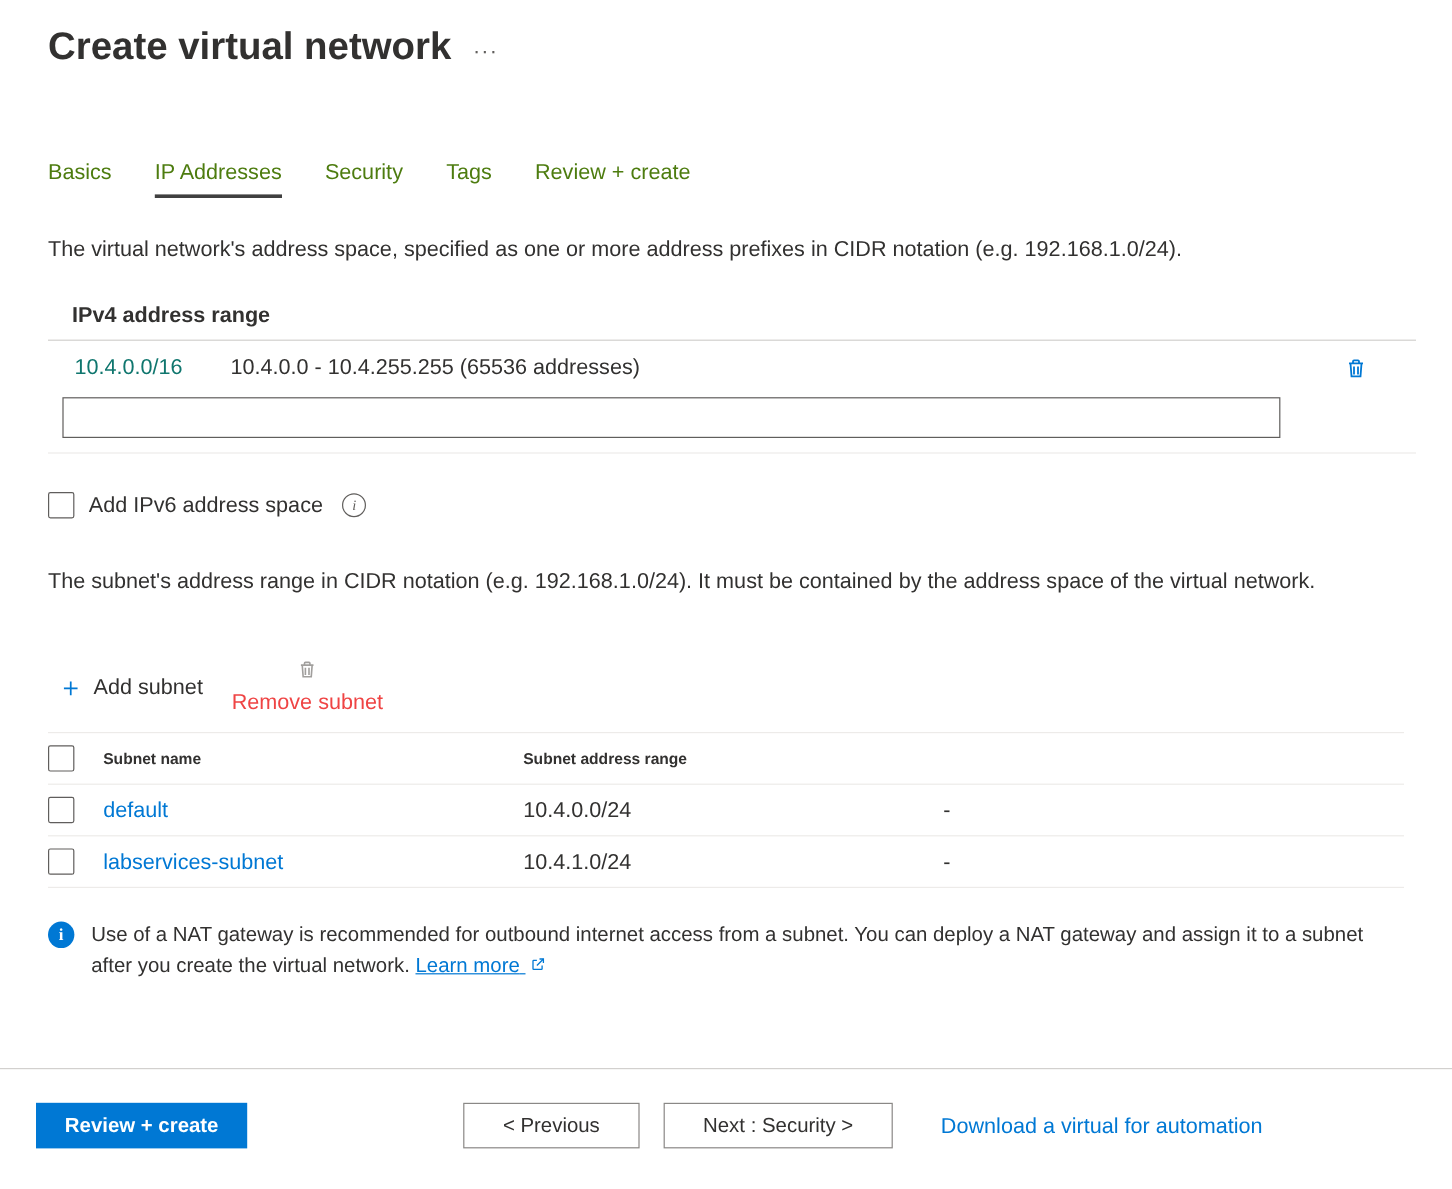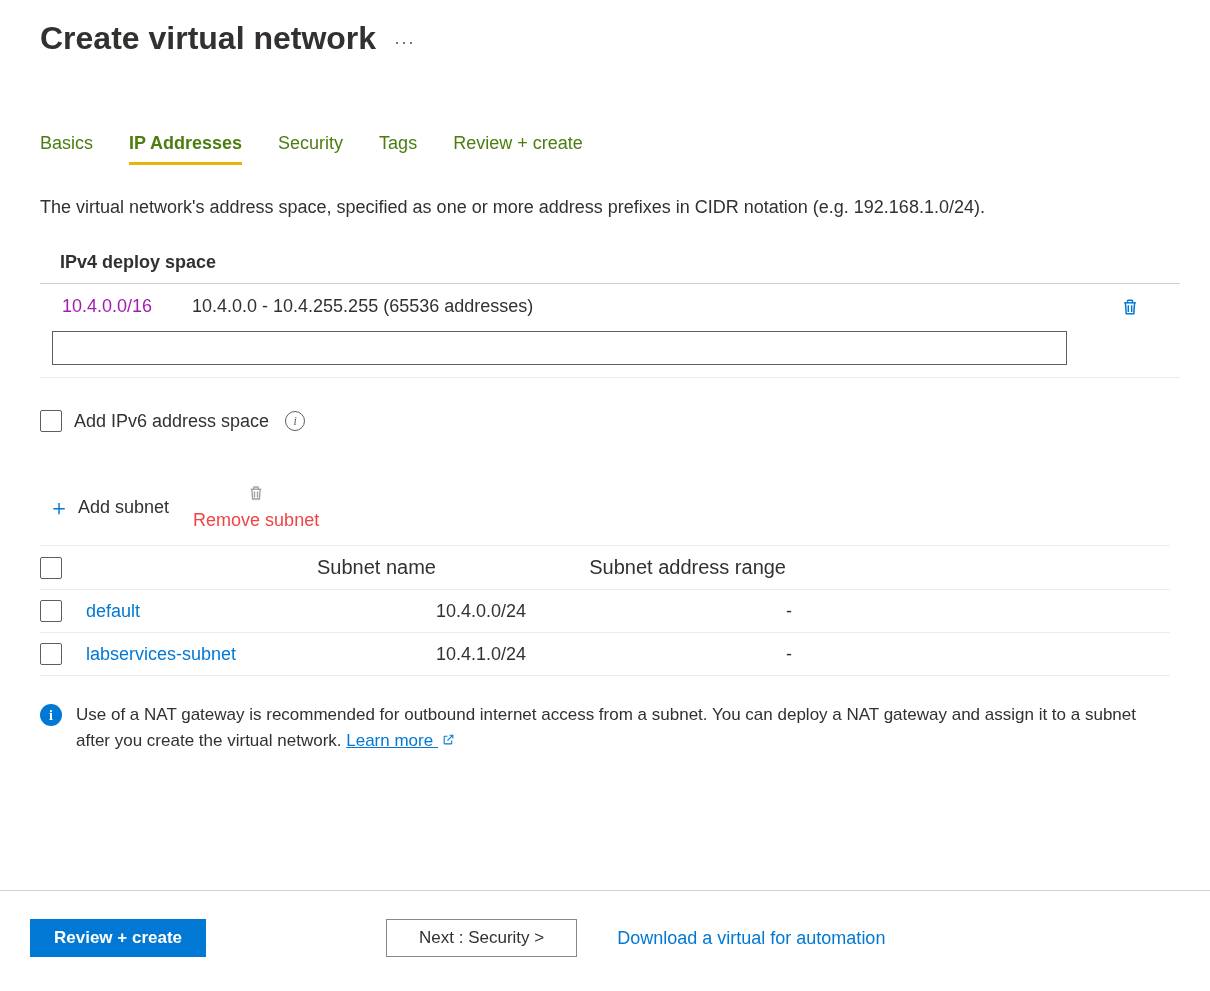--- a/index.html
+++ b/index.html
@@ -38,22 +38,22 @@
     margin: 76px 0 0 10px;
   }
   .tab {
     font-size: 18px;
     color: #4d7c0f;
     padding-bottom: 8px;
     cursor: pointer;
     border-bottom: 3px solid transparent;
   }
   .tab.active {
-    font-weight: 700;
-    border-bottom: 3px solid #eab308;
+    font-weight: 400;
+    border-bottom: 3px solid #404040;
   }
   .description {
     font-size: 18px;
     margin: 30px 0 0 10px;
     color: #323130;
     line-height: 1.4;
   }
   .section-header {
     font-size: 18px;
     font-weight: 600;
@@ -65,21 +65,21 @@
     margin-right: 0;
     border-top: 1px solid #d2d0ce;
   }
   .addr-row {
     display: flex;
     align-items: center;
     padding: 12px 10px 12px 10px;
   }
   .addr-cidr {
     font-size: 18px;
-    color: #a21caf;
+    color: #0f766e;
     min-width: 130px;
     margin-left: 12px;
   }
   .addr-desc {
     font-size: 18px;
     color: #323130;
   }
   .addr-delete {
     margin-left: auto;
     margin-right: 30px;
@@ -160,23 +160,22 @@
     display: grid;
     grid-template-columns: 46px 350px 350px 1fr;
     align-items: center;
     padding: 10px 0;
     border-bottom: 1px solid #edebe9;
   }
   .subnet-head {
     border-top: 1px solid #edebe9;
   }
   .subnet-head .col {
-    font-size: 20px;
-    font-weight: 400;
-    text-align: right;
+    font-size: 13px;
+    font-weight: 700;
   }
   .subnet-row .col {
     font-size: 18px;
   }
   .subnet-link {
     color: #0078d4;
     cursor: pointer;
   }
   .info-banner {
     display: flex;
@@ -258,21 +257,21 @@
   <div class="tabs">
     <div class="tab">Basics</div>
     <div class="tab active">IP Addresses</div>
     <div class="tab">Security</div>
     <div class="tab">Tags</div>
     <div class="tab">Review + create</div>
   </div>
 
   <div class="description">The virtual network's address space, specified as one or more address prefixes in CIDR notation (e.g. 192.168.1.0/24).</div>
 
-  <div class="section-header">IPv4 deploy space</div>
+  <div class="section-header">IPv4 address range</div>
 
   <div class="addr-table">
     <div class="addr-row">
       <span class="addr-cidr">10.4.0.0/16</span>
       <span class="addr-desc">10.4.0.0 - 10.4.255.255 (65536 addresses)</span>
       <span class="addr-delete">
         <svg viewBox="0 0 24 24" width="20" height="20" fill="none" stroke="#0078d4" stroke-width="1.8">
           <path d="M5 7h14"></path>
             <path d="M9 7V5a1 1 0 0 1 1-1h4a1 1 0 0 1 1 1v2"></path>
           <path d="M6.5 7l1 13h9l1-13"></path>
@@ -284,20 +283,21 @@
       <input class="addr-input" type="text" value="" style="">
     </div>
   </div>
 
   <div class="checkbox-row">
     <div class="chk"></div>
     <span class="chk-label">Add IPv6 address space</span>
     <span class="info-icon-circle">i</span>
   </div>
 
+  <div class="description" style="margin-top:40px; max-width:1100px;">The subnet's address range in CIDR notation (e.g. 192.168.1.0/24). It must be contained by the address space of the virtual network.</div>
 
   <div class="subnet-toolbar">
     <div class="tool-btn">
       <span class="plus-icon">＋</span>
       <span>Add subnet</span>
     </div>
     <div class="tool-btn disabled">
       <svg class="trash-svg" viewBox="0 0 24 24" fill="none" stroke="#a19f9d" stroke-width="1.8">
         <path d="M5 7h14"></path>
           <path d="M9 7V5a1 1 0 0 1 1-1h4a1 1 0 0 1 1 1v2"></path>
@@ -347,17 +347,18 @@
               <path d="M18 14v5a1 1 0 0 1-1 1H5a1 1 0 0 1-1-1V7a1 1 0 0 1 1-1h5"></path>
           </svg>
         </span>
       </span>
     </div>
   </div>
 
   <div class="footer-bar">
     <button class="btn-primary">Review + create</button>
     <div class="footer-spacer"></div>
+    <button class="btn-secondary">&lt; Previous</button>
     <button class="btn-secondary">Next : Security &gt;</button>
     <span class="footer-link">Download a virtual for automation</span>
   </div>
 
 </div>
 
 </body></html>

